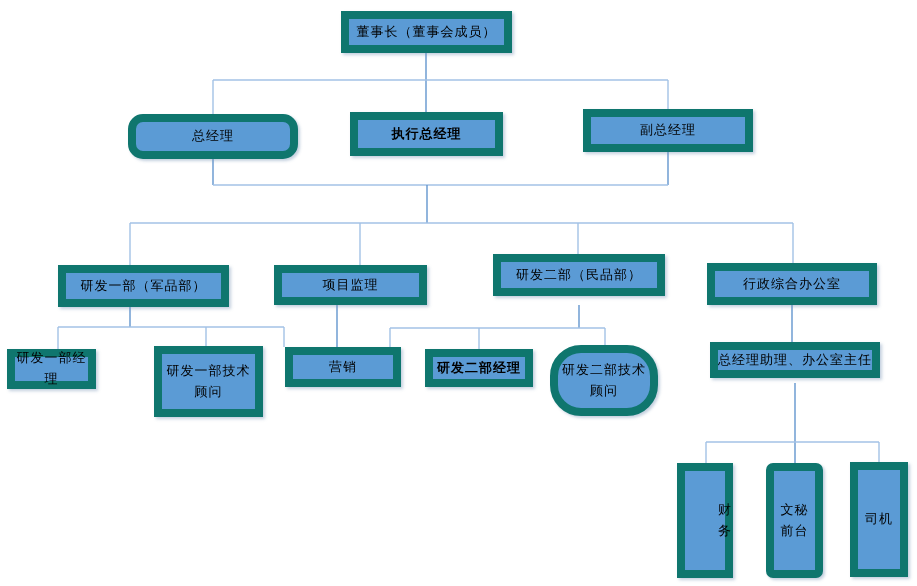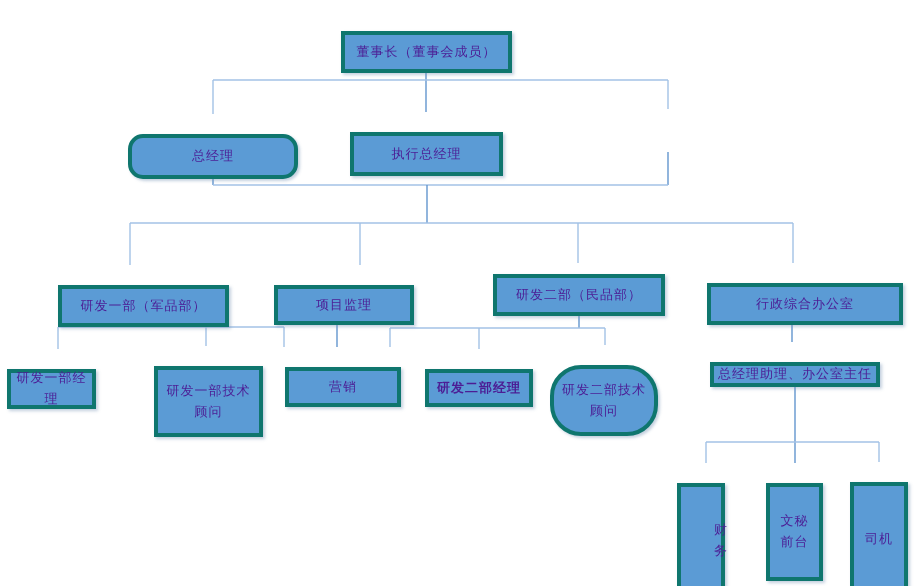--- a/index.html
+++ b/index.html
@@ -22,49 +22,48 @@
     width: 917px;
     height: 586px;
     pointer-events: none;
   }
   .connectors line.t { stroke: #6396ce; stroke-width: 1.4; }
   .connectors line.b { stroke: #a3c2e6; stroke-width: 1.4; }
   .node {
     position: absolute;
     box-sizing: border-box;
     background: #5b9bd5;
-    border: 4px solid #0f766e;
+    border: 8px solid #0f766e;
     box-shadow: 2px 2px 3px rgba(125, 150, 185, 0.45);
-    color: #4c1d95;
+    color: #000000;
     font-size: 13px;
     letter-spacing: 1px;
     display: flex;
     align-items: center;
     justify-content: center;
     text-align: center;
     white-space: pre-line;
     line-height: 1.6;
-    margin-top: 20px;
   }
   .n-chairman     { left: 341px; top: 11px;  width: 171px; height: 42px; }
   .n-gm           { left: 128px; top: 114px; width: 170px; height: 45px; border-radius: 15px; }
-  .n-exec-gm      { left: 350px; top: 112px; width: 153px; height: 44px; }
+  .n-exec-gm      { left: 350px; top: 112px; width: 153px; height: 44px; font-weight: bold; }
   .n-deputy-gm    { left: 583px; top: 109px; width: 170px; height: 43px; }
   .n-rd1          { left: 58px;  top: 265px; width: 171px; height: 42px; }
-  .n-supervision  { left: 274px; top: 265px; width: 140px; height: 40px; }
+  .n-supervision  { left: 274px; top: 265px; width: 153px; height: 40px; }
   .n-rd2          { left: 493px; top: 254px; width: 172px; height: 42px; }
-  .n-admin        { left: 707px; top: 263px; width: 196px; height: 42px; }
+  .n-admin        { left: 707px; top: 263px; width: 170px; height: 42px; }
   .n-rd1-manager  { left: 7px;   top: 349px; width: 89px; height: 40px; }
   .n-rd1-advisor  { left: 154px; top: 346px; width: 109px; height: 71px; }
   .n-marketing    { left: 285px; top: 347px; width: 116px; height: 40px; }
   .n-rd2-manager  { left: 425px; top: 349px; width: 108px; height: 38px; font-weight: bold; }
   .n-rd2-advisor  { left: 550px; top: 345px; width: 108px; height: 71px; border-radius: 31px; }
-  .n-gm-assistant { left: 710px; top: 342px; width: 170px; height: 25px; }
+  .n-gm-assistant { left: 710px; top: 342px; width: 170px; height: 36px; }
   .n-finance      { left: 677px; top: 463px; width: 38px;  height: 115px; padding-left: 40px; }
-  .n-secretary    { left: 766px; top: 463px; width: 57px;  height: 98px; }
+  .n-secretary    { left: 766px; top: 463px; width: 57px;  height: 115px; border-radius: 7px; }
   .n-driver       { left: 850px; top: 462px; width: 58px;  height: 115px; }
 </style>
 </head>
 <body>
 
 <div class="canvas">
 
   <svg class="connectors" width="917" height="586" viewBox="0 0 917 586" xmlns="http://www.w3.org/2000/svg">
 
     <line class="t" x1="426" y1="53" x2="426" y2="112"></line>
@@ -99,20 +98,21 @@
     <line class="t" x1="792" y1="305" x2="792" y2="342"></line>
     <line class="t" x1="795" y1="383" x2="795" y2="463"></line>
     <line class="b" x1="706" y1="442" x2="879" y2="442"></line>
     <line class="b" x1="706" y1="442" x2="706" y2="463"></line>
     <line class="b" x1="879" y1="442" x2="879" y2="462"></line>
   </svg>
 
   <div class="node n-chairman">董事长（董事会成员）</div>
   <div class="node n-gm">总经理</div>
   <div class="node n-exec-gm">执行总经理</div>
+  <div class="node n-deputy-gm">副总经理</div>
   <div class="node n-rd1">研发一部（军品部）</div>
   <div class="node n-supervision">项目监理</div>
   <div class="node n-rd2">研发二部（民品部）</div>
   <div class="node n-admin">行政综合办公室</div>
   <div class="node n-rd1-manager">研发一部经理</div>
   <div class="node n-rd1-advisor">研发一部技术
 顾问</div>
   <div class="node n-marketing">营销</div>
   <div class="node n-rd2-manager">研发二部经理</div>
   <div class="node n-rd2-advisor">研发二部技术

